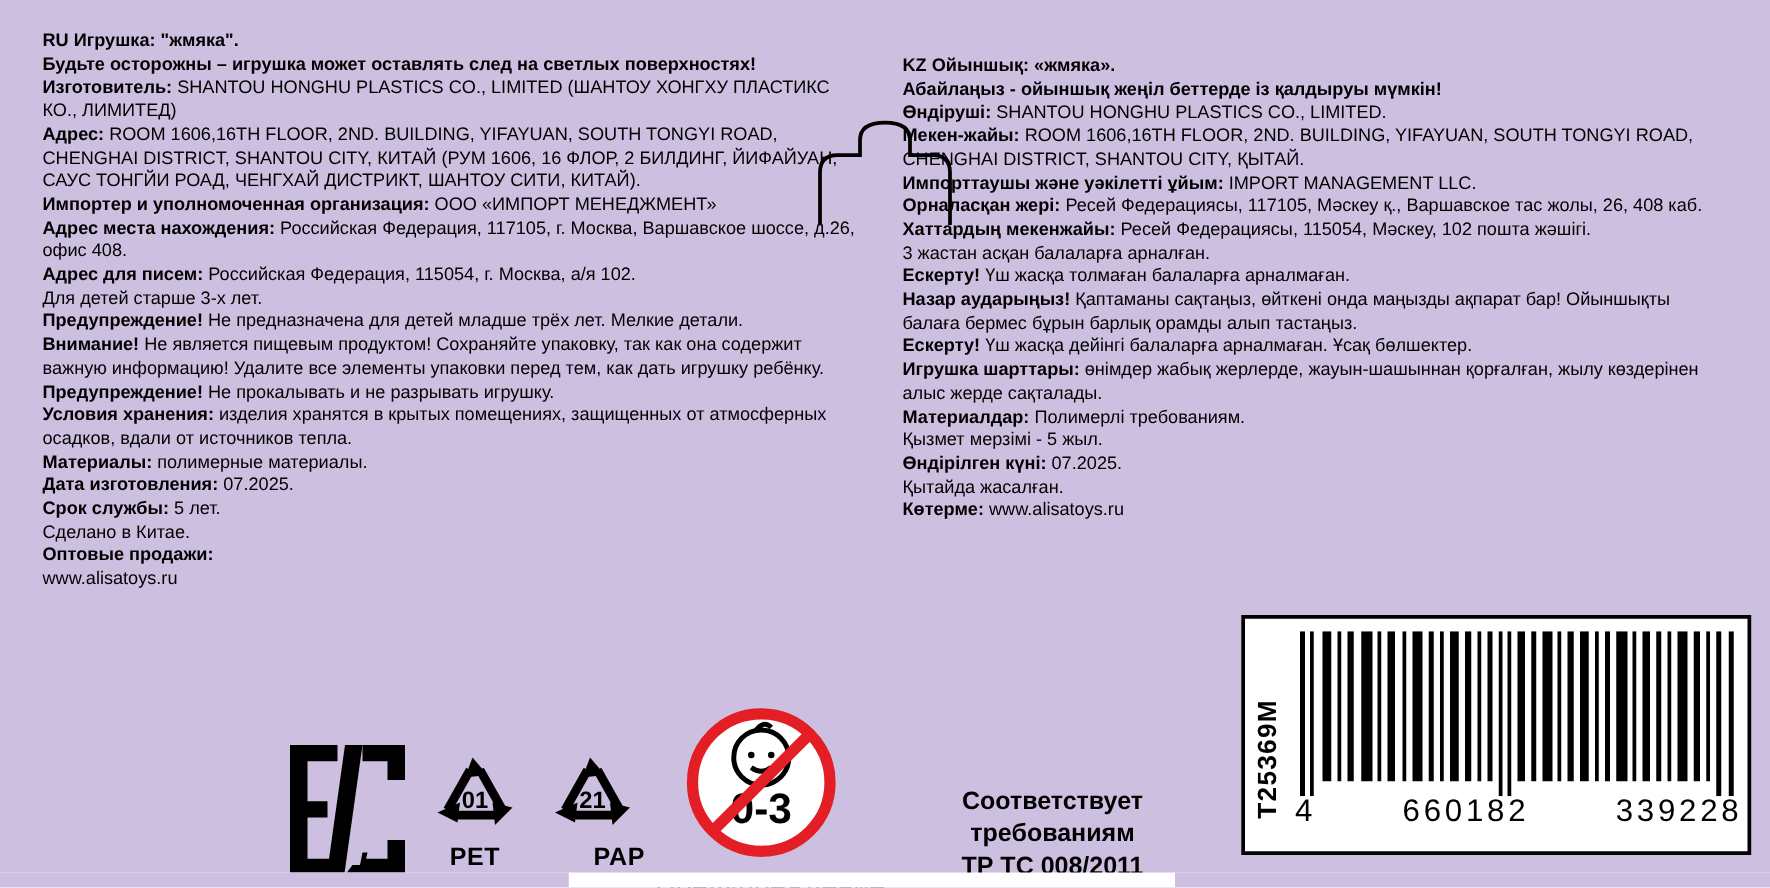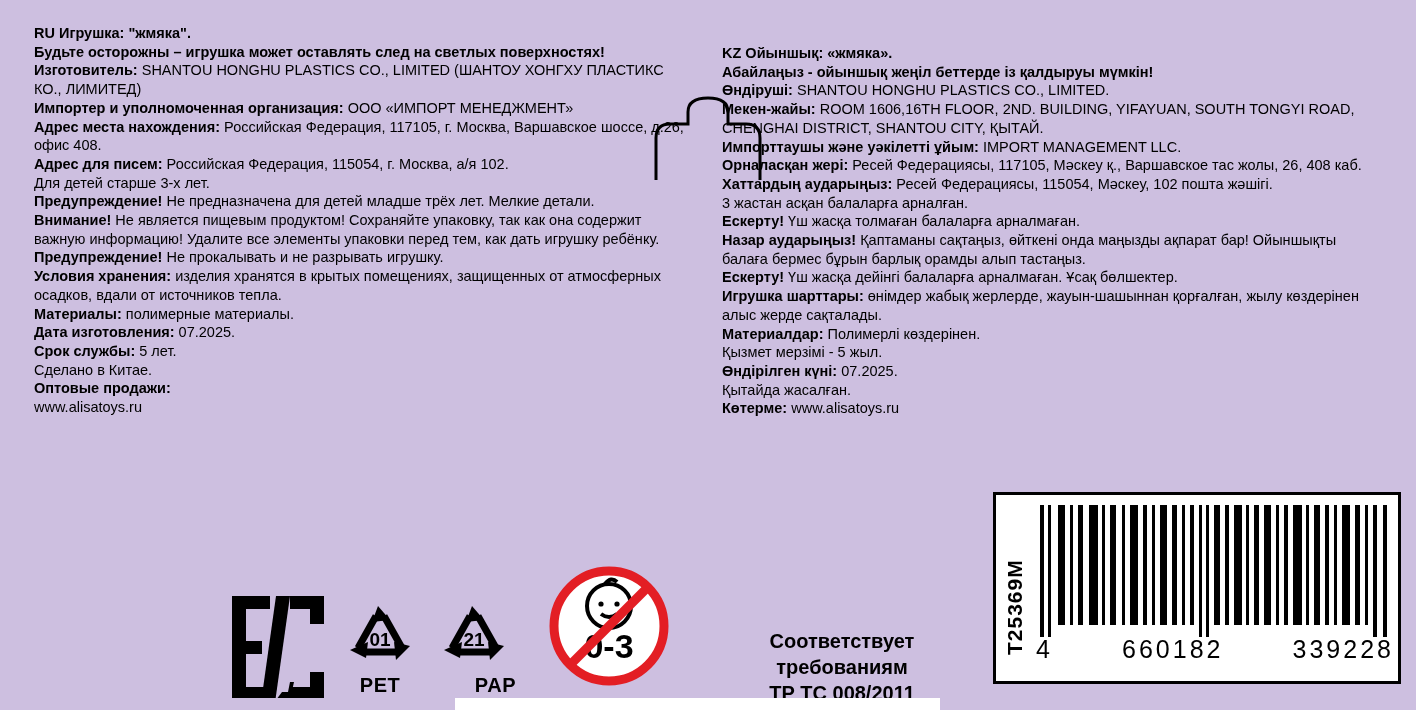--- a/index.html
+++ b/index.html
@@ -162,20 +162,21 @@
   <div id="hang-tab">
     <svg width="112" height="90" viewBox="0 0 112 90">
       <path d="M 4 86 L 4 44 Q 4 30 18 30 L 36 30 L 36 18 Q 36 4 56 4 Q 76 4 76 18 L 76 30 L 94 30 Q 108 30 108 44 L 108 86" fill="none" stroke="#000" stroke-width="3"></path>
     </svg>
   </div>
 
   <div class="col" id="col-ru">
     <div class="para b">RU Игрушка: "жмяка".</div>
     <div class="para"><span class="b"></span><span class="b">Будьте осторожны – игрушка может оставлять след на светлых поверхностях!</span></div>
     <div class="para"><span class="b">Изготовитель:</span><span> SHANTOU HONGHU PLASTICS CO., LIMITED (ШАНТОУ ХОНГХУ ПЛАСТИКС КО., ЛИМИТЕД)</span></div>
+    <div class="para"><span class="b">Адрес:</span><span> ROOM 1606,16TH FLOOR, 2ND. BUILDING, YIFAYUAN, SOUTH TONGYI ROAD, CHENGHAI DISTRICT, SHANTOU CITY, КИТАЙ (РУМ 1606, 16 ФЛОР, 2 БИЛДИНГ, ЙИФАЙУАН, САУС ТОНГЙИ РОАД, ЧЕНГХАЙ ДИСТРИКТ, ШАНТОУ СИТИ, КИТАЙ).</span></div>
     <div class="para"><span class="b">Импортер и уполномоченная организация:</span><span> ООО «ИМПОРТ МЕНЕДЖМЕНТ»</span></div>
     <div class="para"><span class="b">Адрес места нахождения:</span><span> Российская Федерация, 117105, г. Москва, Варшавское шоссе, д.26, офис 408.</span></div>
     <div class="para"><span class="b">Адрес для писем:</span><span> Российская Федерация, 115054, г. Москва, а/я 102.</span></div>
     <div class="para"><span>Для детей старше 3-х лет.</span></div>
     <div class="para"><span class="b">Предупреждение!</span><span> Не предназначена для детей младше трёх лет. Мелкие детали.</span></div>
     <div class="para"><span class="b">Внимание!</span><span> Не является пищевым продуктом! Сохраняйте упаковку, так как она содержит важную информацию! Удалите все элементы упаковки перед тем, как дать игрушку ребёнку.</span></div>
     <div class="para"><span class="b">Предупреждение!</span><span> Не прокалывать и не разрывать игрушку.</span></div>
     <div class="para"><span class="b">Условия хранения:</span><span> изделия хранятся в крытых помещениях, защищенных от атмосферных осадков, вдали от источников тепла.</span></div>
     <div class="para"><span class="b">Материалы:</span><span> полимерные материалы.</span></div>
     <div class="para"><span class="b">Дата изготовления:</span><span> 07.2025.</span></div>
@@ -185,27 +186,27 @@
     <div class="para"><span>www.alisatoys.ru</span></div>
   </div>
 
   <div class="col" id="col-kz">
     <div class="para b">KZ  Ойыншық: «жмяка».</div>
     <div class="para"><span class="b">Абайлаңыз - ойыншық жеңіл беттерде із қалдыруы мүмкін!</span><span></span></div>
     <div class="para"><span class="b">Өндіруші:</span><span> SHANTOU HONGHU PLASTICS CO., LIMITED.</span></div>
     <div class="para"><span class="b">Мекен-жайы:</span><span> ROOM 1606,16TH FLOOR, 2ND. BUILDING, YIFAYUAN, SOUTH TONGYI ROAD, CHENGHAI DISTRICT, SHANTOU CITY, ҚЫТАЙ.</span></div>
     <div class="para"><span class="b">Импорттаушы және уәкілетті ұйым:</span><span> IMPORT MANAGEMENT LLC.</span></div>
     <div class="para"><span class="b">Орналасқан жері:</span><span> Ресей Федерациясы, 117105, Мәскеу қ., Варшавское тас жолы, 26, 408 каб.</span></div>
-    <div class="para"><span class="b">Хаттардың аударыңыз:</span><span> Ресей Федерациясы, 115054, Мәскеу, 102 пошта жәшігі.</span></div>
+    <div class="para"><span class="b">Хаттардың мекенжайы:</span><span> Ресей Федерациясы, 115054, Мәскеу, 102 пошта жәшігі.</span></div>
     <div class="para"><span>3 жастан асқан балаларға арналған.</span></div>
     <div class="para"><span class="b">Ескерту!</span><span> Үш жасқа толмаған балаларға арналмаған.</span></div>
     <div class="para"><span class="b">Назар аударыңыз!</span><span> Қаптаманы сақтаңыз, өйткені онда маңызды ақпарат бар! Ойыншықты балаға бермес бұрын барлық орамды алып тастаңыз.</span></div>
     <div class="para"><span class="b">Ескерту!</span><span> Үш жасқа дейінгі балаларға арналмаған. Ұсақ бөлшектер.</span></div>
     <div class="para"><span class="b">Игрушка шарттары:</span><span> өнімдер жабық жерлерде, жауын-шашыннан қорғалған, жылу көздерінен алыс жерде сақталады.</span></div>
-    <div class="para"><span class="b">Материалдар:</span><span> Полимерлі көздерінен.</span></div>
+    <div class="para"><span class="b">Материалдар:</span><span> Полимерлі требованиям.</span></div>
     <div class="para"><span>Қызмет мерзімі - 5 жыл.</span></div>
     <div class="para"><span class="b">Өндірілген күні:</span><span> 07.2025.</span></div>
     <div class="para"><span>Қытайда жасалған.</span></div>
     <div class="para"><span class="b">Көтерме:</span><span> www.alisatoys.ru</span></div>
   </div>
 
   <div id="icons-row">
 
     <div id="eac">
       <svg width="92" height="104" viewBox="0 0 92 104">

